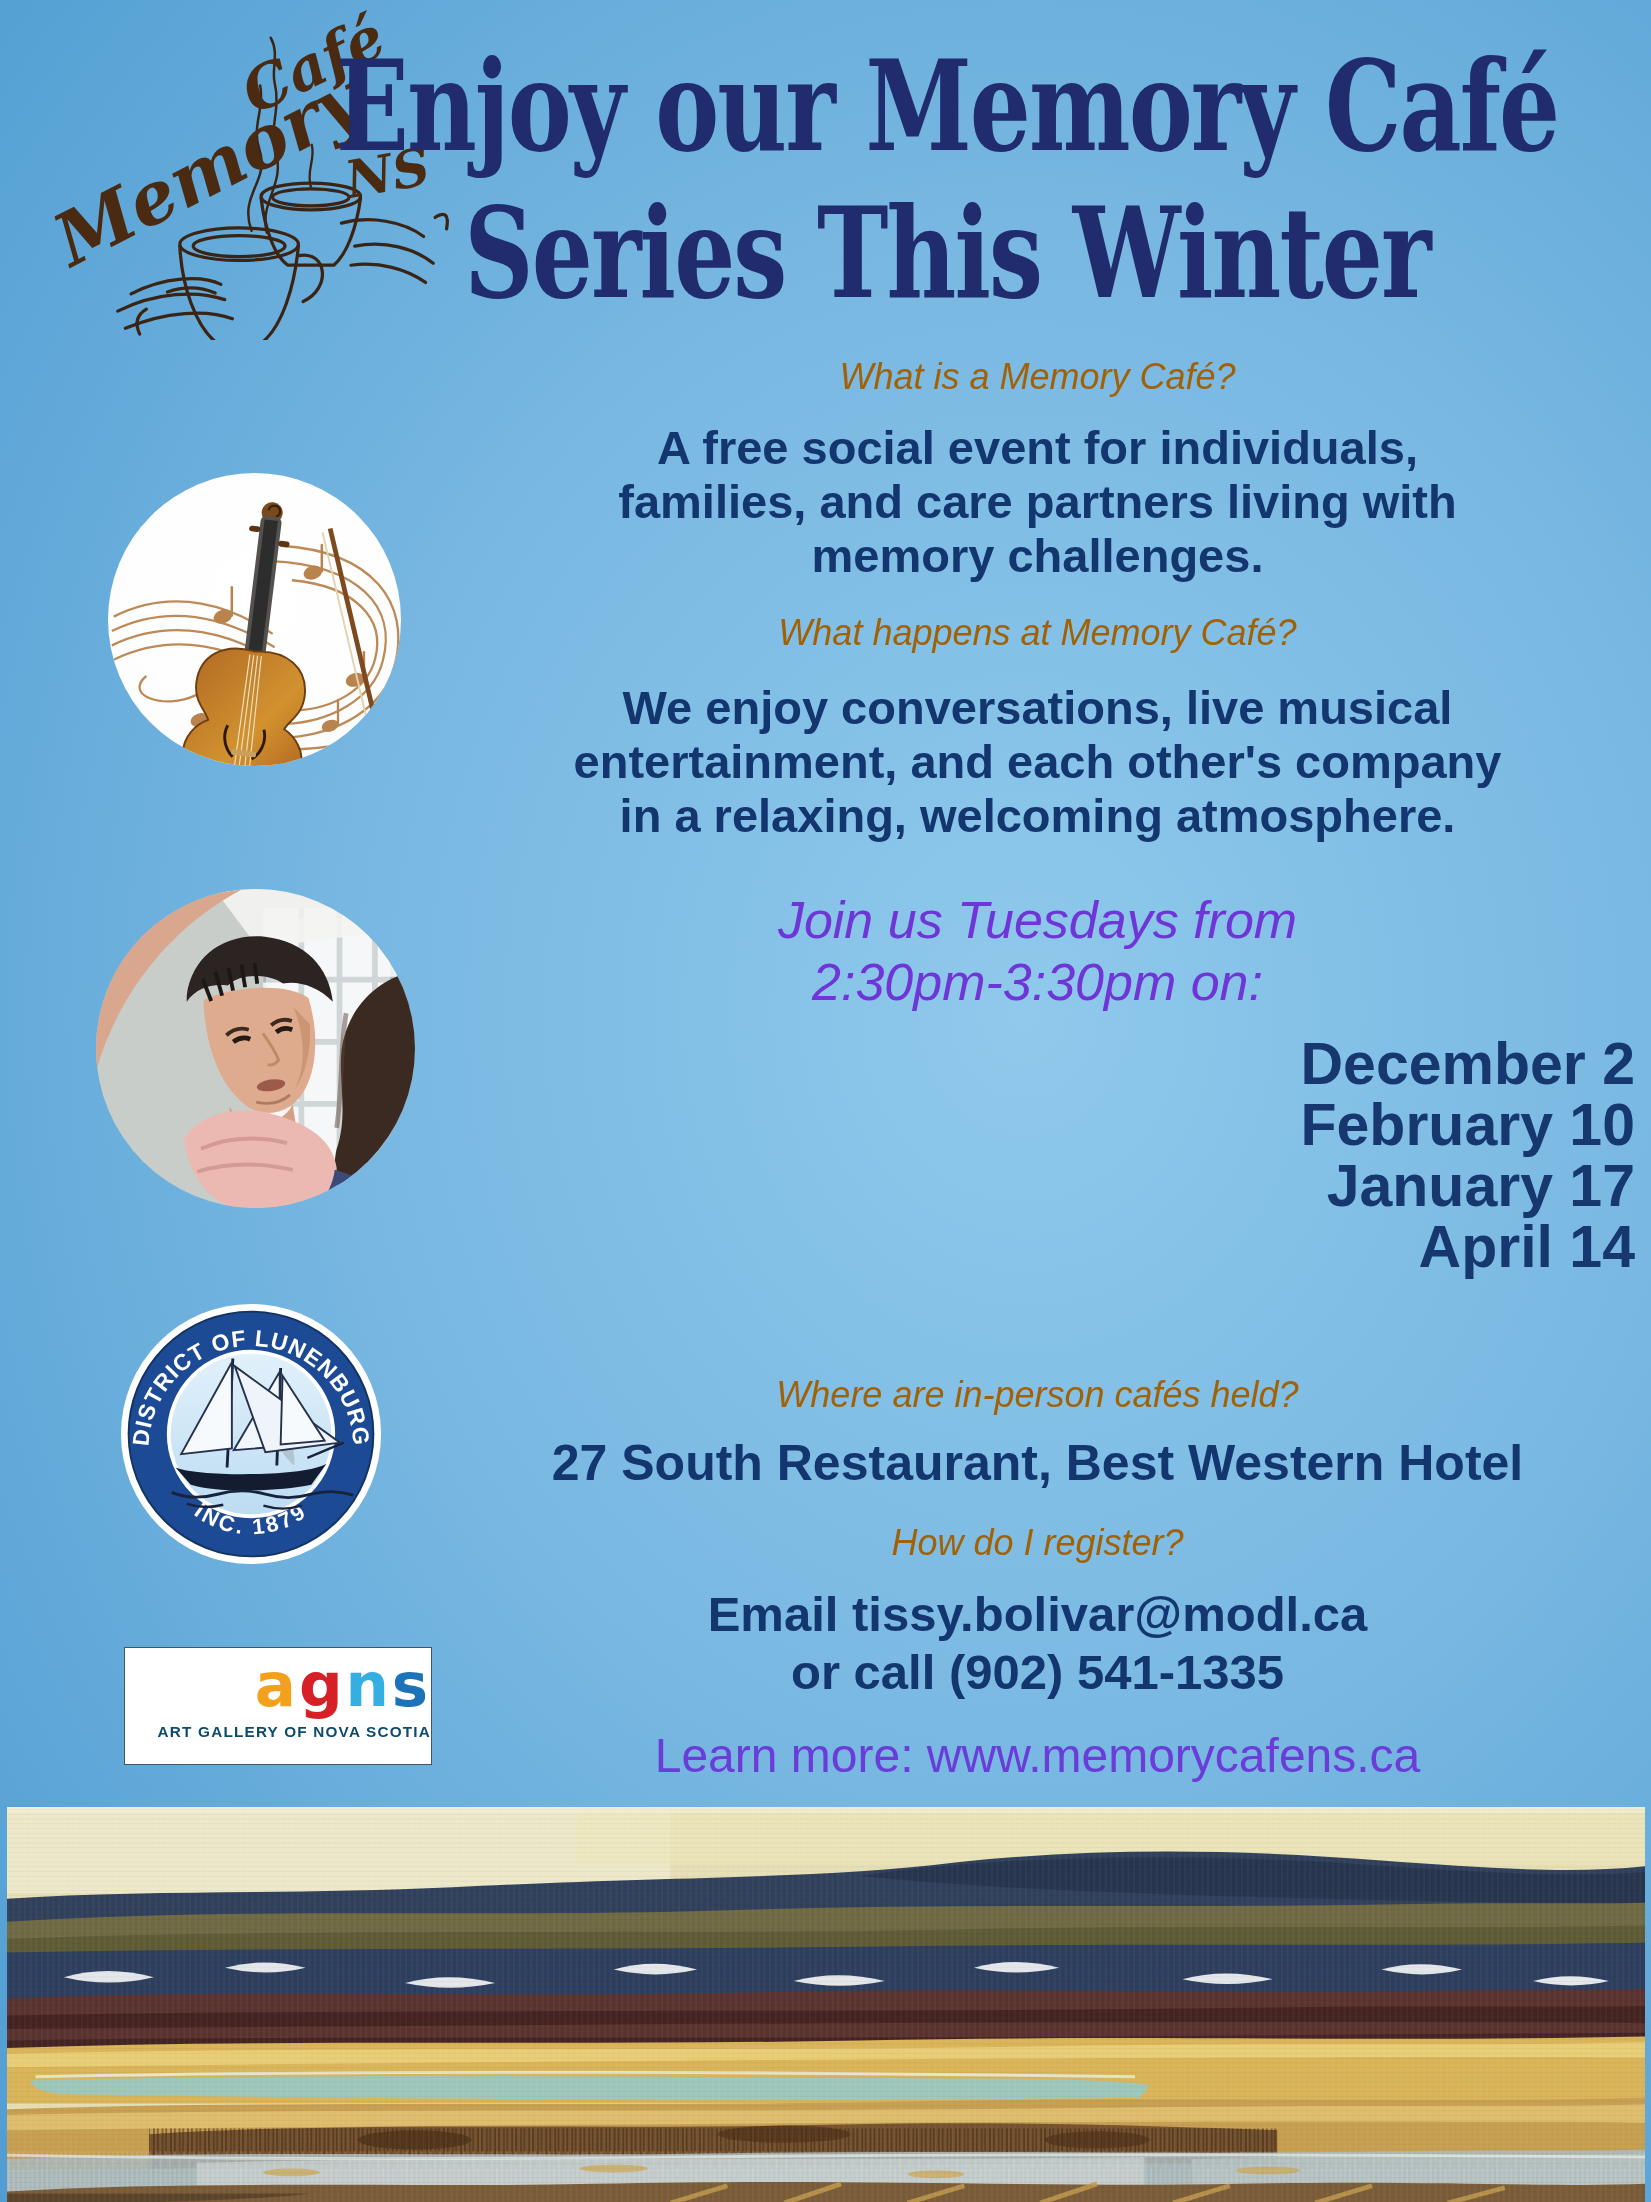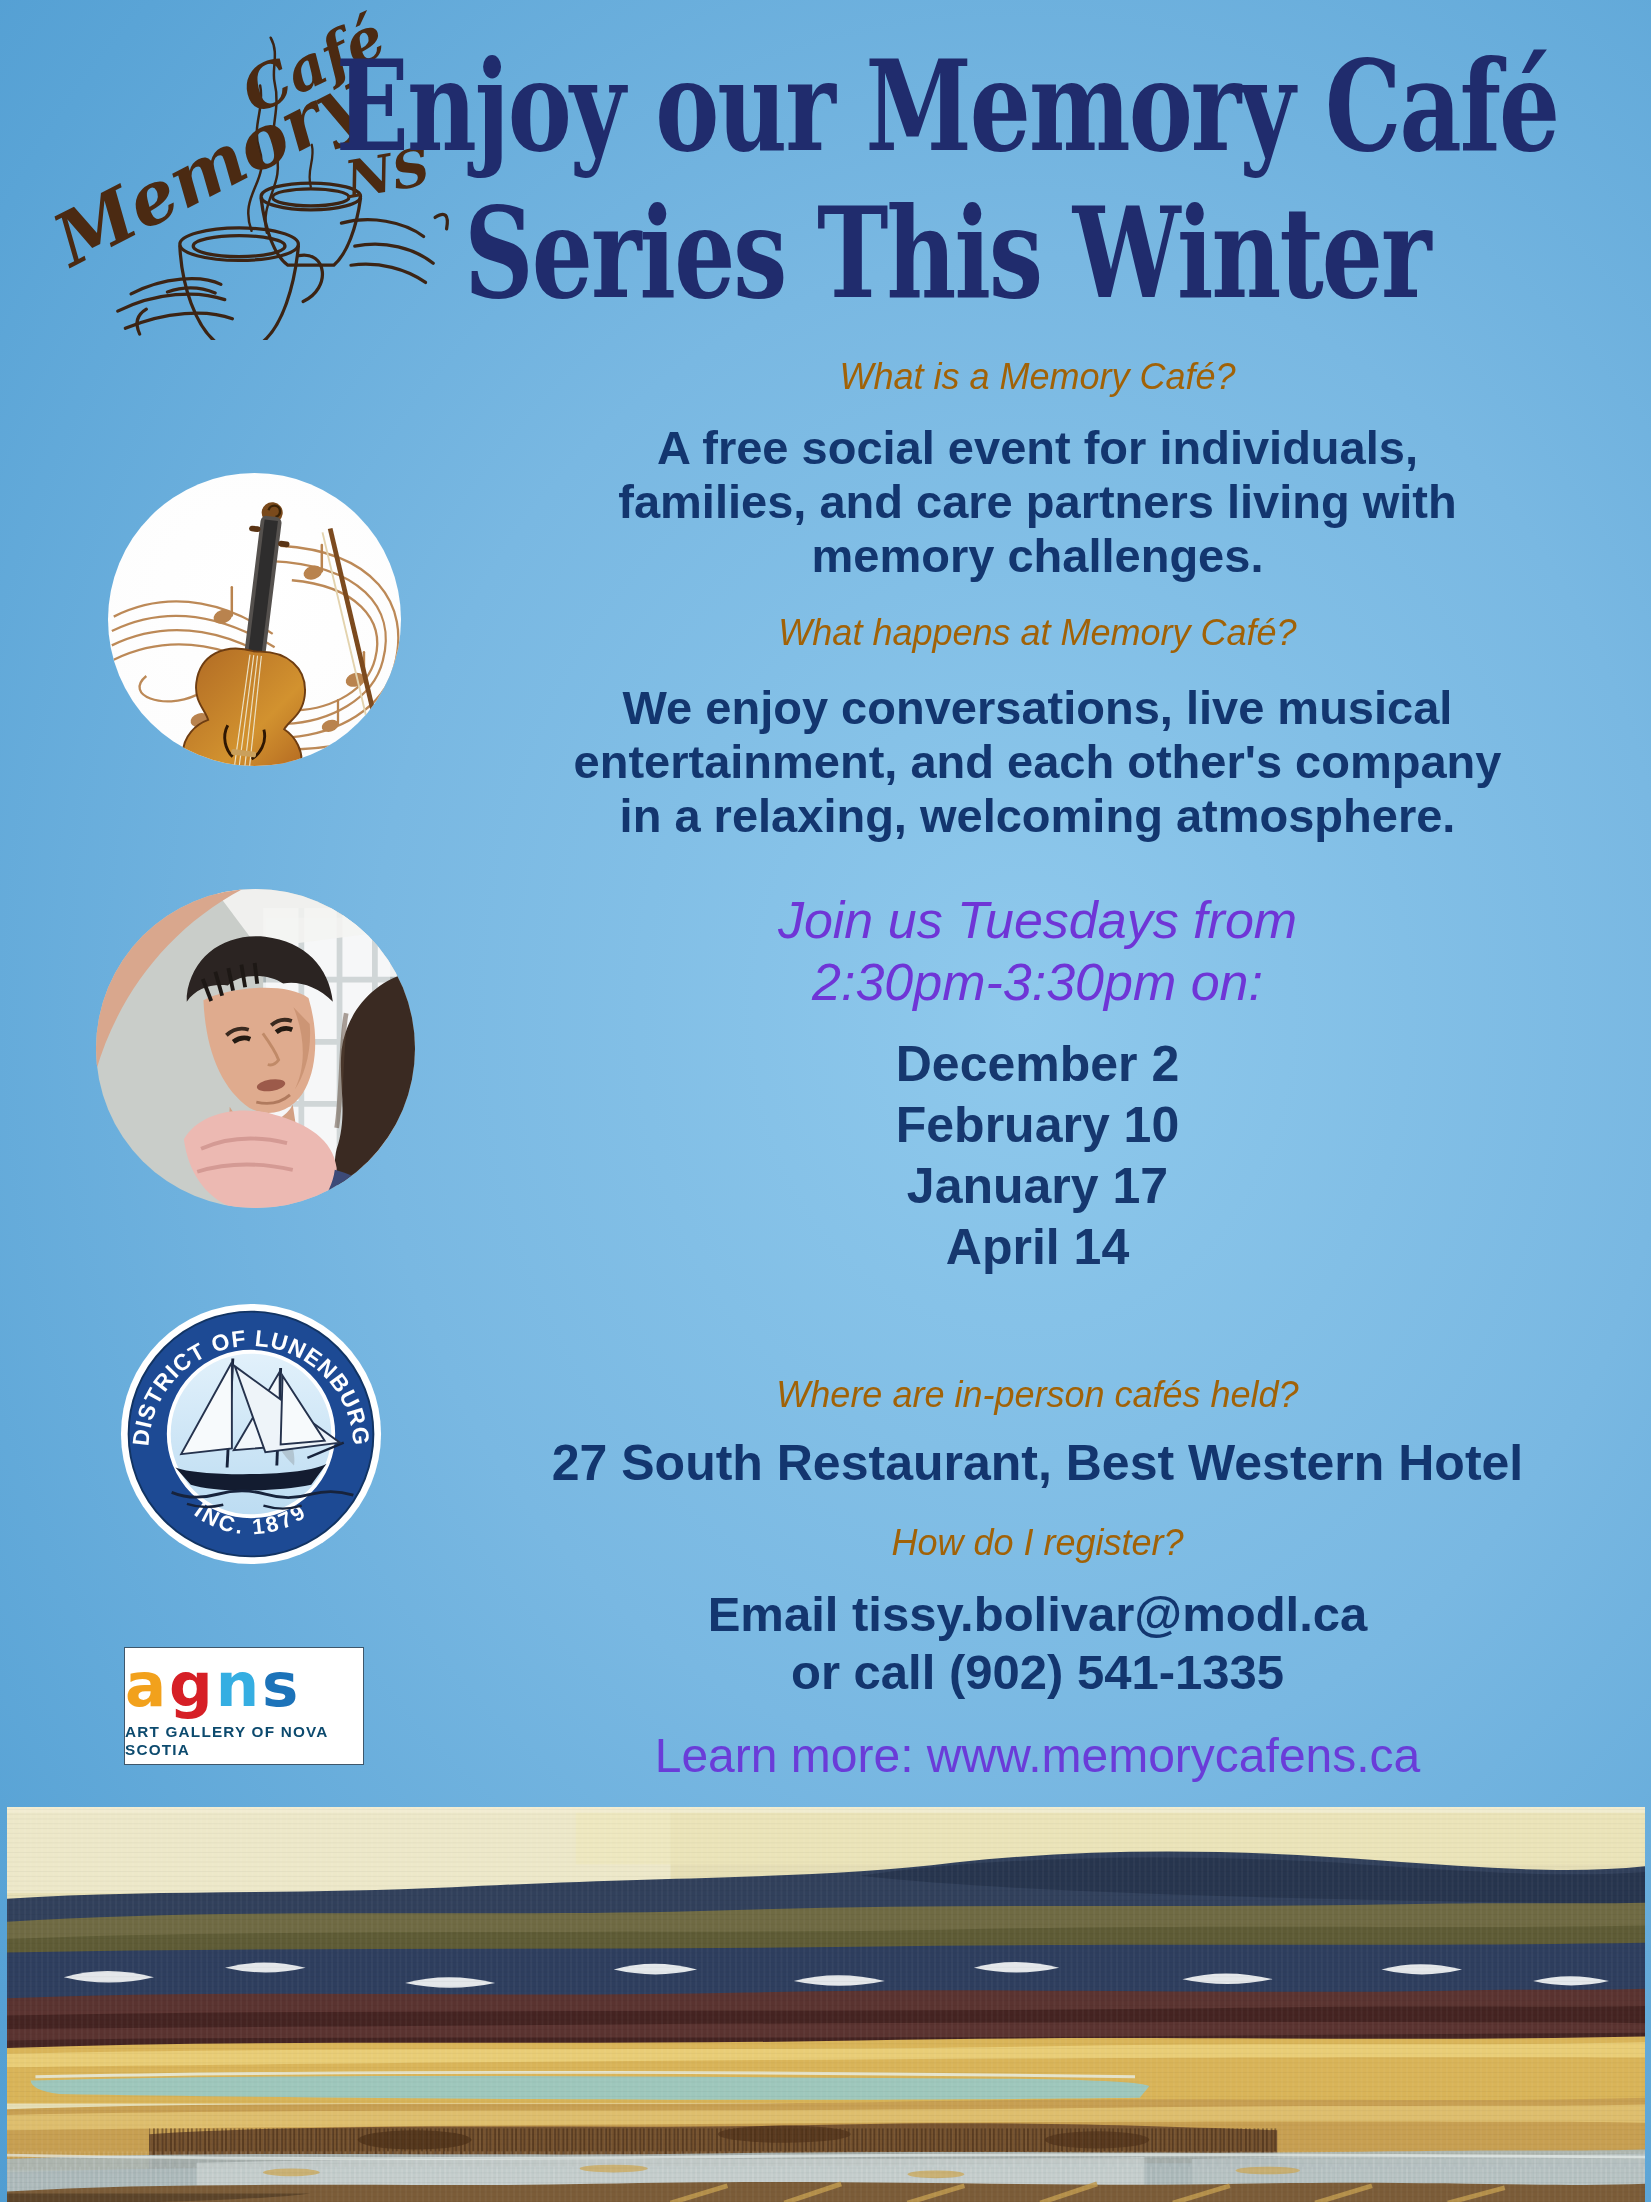--- a/index.html
+++ b/index.html
@@ -21,35 +21,35 @@
   .q{
     color:#a16207;font-style:italic;font-size:36px;font-weight:normal;
   }
   .a{
     color:#13366f;font-weight:bold;font-size:47px;line-height:54px;
   }
   .join{
     color:#6f35d6;font-style:italic;font-size:52px;line-height:62px;
   }
   .dates{
-    color:#16386f;font-weight:bold;font-size:50px;line-height:61px;
+    color:#16386f;font-weight:bold;font-size:59px;line-height:61px;text-align:right;
   }
   .a3{font-size:50px;}
   .a4{font-size:49px;line-height:58px;}
   .learn{
     color:#6a3cd8;font-size:48px;font-weight:normal;
   }
   
   .logo-svg{left:24px;top:4.8px;}
   .violin-wrap{left:108px;top:473px;}
   .portrait-wrap{left:96px;top:889px;}
   .seal-wrap{left:120px;top:1303px;}
   .agns{
-    left:124px;top:1647px;width:240px;height:118px;background:#ffffff;
-    border:1.9px solid #3f576b;box-sizing:border-box;text-align:left;
+    left:124px;top:1647px;width:308px;height:118px;background:#ffffff;
+    border:1.9px solid #3f576b;box-sizing:border-box;text-align:right;
   }
   .agns-letters{font-family:"DejaVu Sans",sans-serif;font-weight:bold;font-size:61px;line-height:73px;letter-spacing:2.9px;}
   .agns-caption{font-size:15.3px;font-weight:bold;color:#0c4a6e;letter-spacing:1.2px;margin-top:1.9px;}
   
   .painting{left:6.7px;top:1807px;width:1638px;height:396px;}
 </style>
 </head>
 <body>
 
 <svg class="abs logo-svg" width="435" height="335" viewBox="0 0 455 350">

